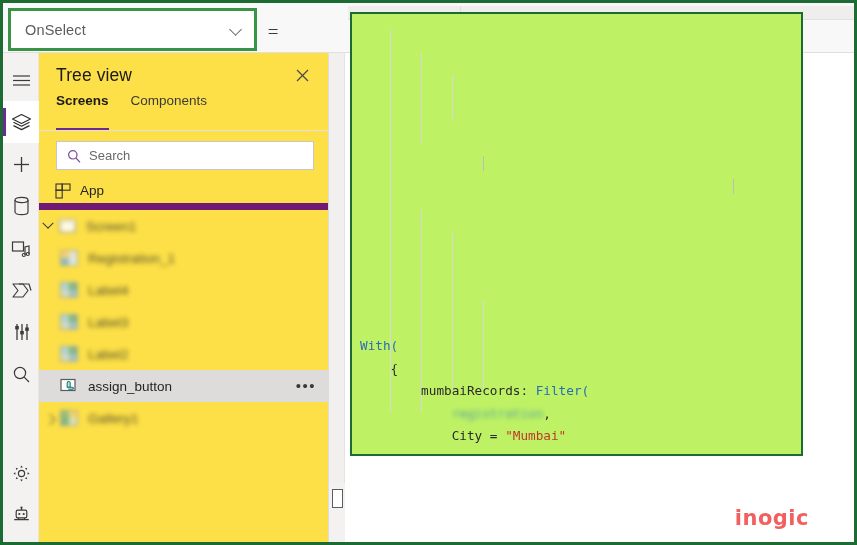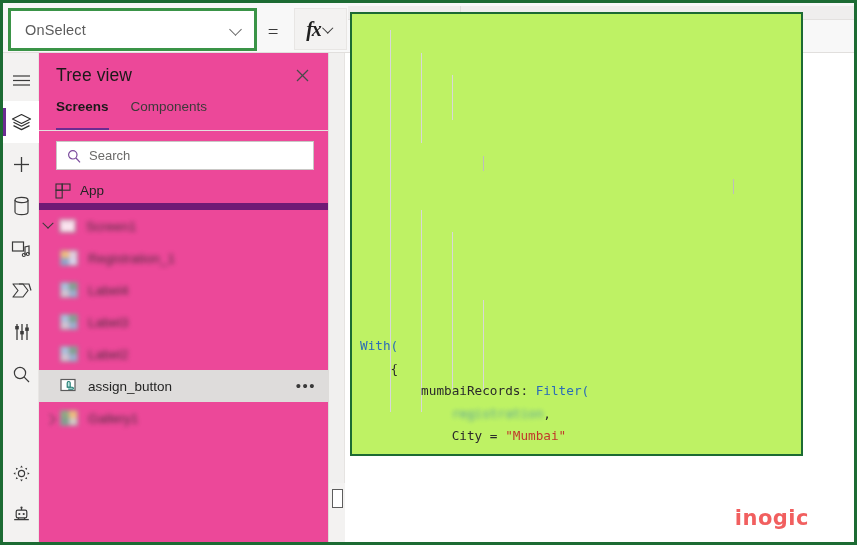--- a/index.html
+++ b/index.html
@@ -147,21 +147,21 @@
     position: absolute;
     left: 0; bottom: 6px;
     width: 36px;
   }
 
   
   .treepanel {
     position: absolute;
     left: 39px; top: 53px;
     width: 290px; height: 489px;
-    background: #ec4899;
+    background: #fde047;
     border-right: 1px solid #dedcda;
   }
   .tv-header {
     height: 44px;
     display: flex;
     align-items: center;
     padding: 0 14px 0 17px;
   }
   .tv-title {
     flex: 1;
@@ -181,21 +181,21 @@
     height: 34px;
     display: flex;
     align-items: flex-end;
     padding: 0 0 0 17px;
     gap: 22px;
     border-bottom: 1px solid #e3e1df;
   }
   .tv-tab {
     font-size: 13.5px;
     color: #3b3a39;
-    padding-bottom: 16px;
+    padding-bottom: 22px;
     position: relative;
   }
   .tv-tab.sel { font-weight: 700; color: #1b1a19; }
   .tv-tab.sel::after {
     content: "";
     position: absolute;
     left: 0; right: 0; bottom: 0;
     height: 2px;
     background: #6b2c91;
   }
@@ -412,24 +412,20 @@
     <div class="topbar-strip"></div>
     <div class="topbar-gapline"></div>
 
     <div class="prop-dd-wrap">
       <span class="prop-dd-label">OnSelect</span>
       <span class="chev"></span>
     </div>
 
     <div class="eq-sign">=</div>
 
-    <div class="fx-box">
-      <span class="fx-text">fx</span>
-      <span class="fx-chev"></span>
-    </div>
   </div>
 
   <div class="rail">
 
     <div class="rail-spacer"></div>
 
     <div class="rail-btn">
       <svg width="19" height="13" viewBox="0 0 19 13">
         <line x1="1" y1="2" x2="18" y2="2" stroke="#3a3a3a" stroke-width="1.2"></line>
         <line x1="1" y1="6.5" x2="18" y2="6.5" stroke="#3a3a3a" stroke-width="1.2"></line>

